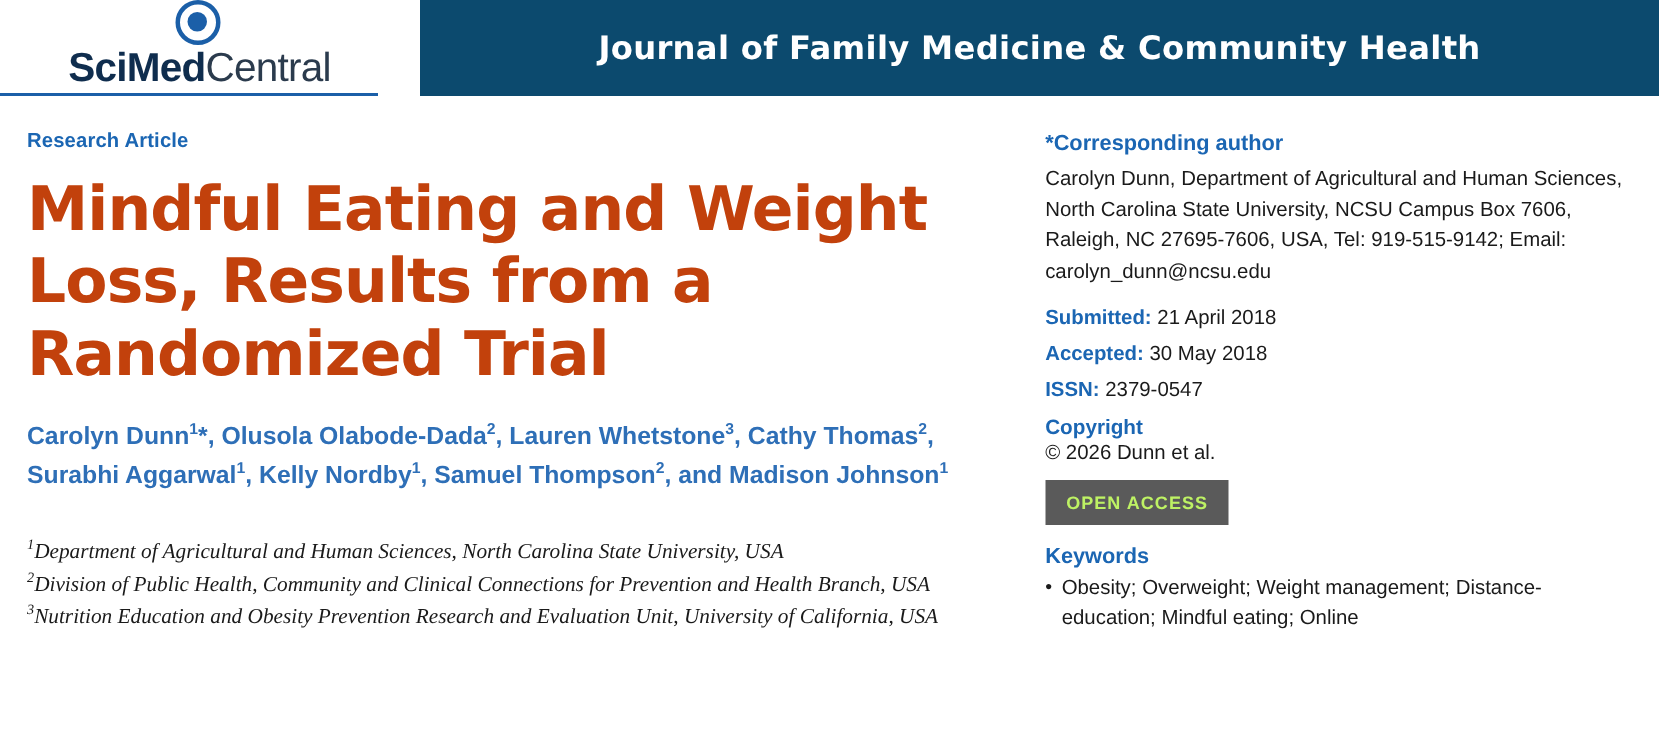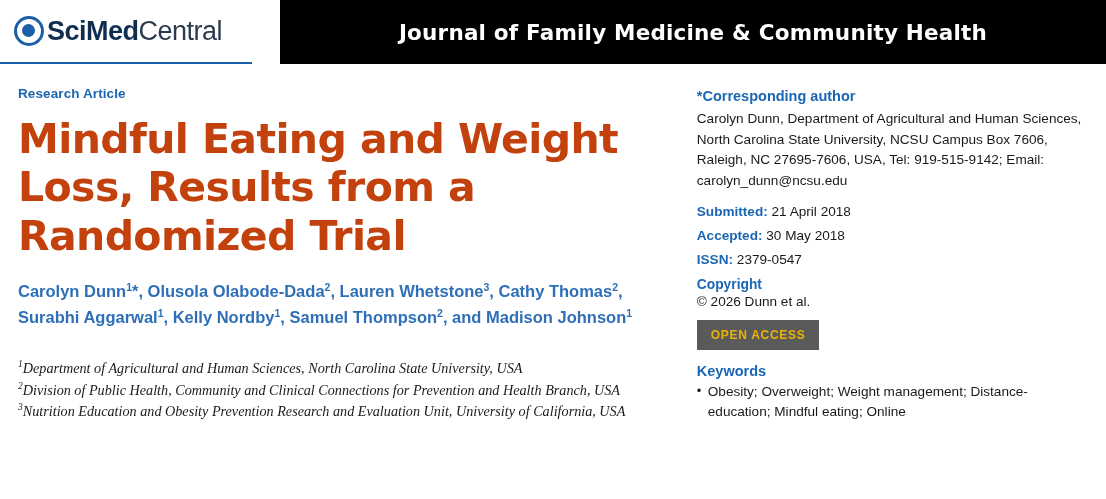--- a/index.html
+++ b/index.html
@@ -22,20 +22,21 @@
     display: flex;
     align-items: stretch;
   }
   .logo-zone {
     width: 252px;
     display: flex;
     align-items: center;
     padding-left: 14px;
     box-sizing: border-box;
     border-bottom: 2px solid #1b5fa8;
+    flex-direction: column;
   }
   .logo-mark {
     width: 30px;
     height: 30px;
     border-radius: 50%;
     border: 3.5px solid #1b5fa8;
     position: relative;
     flex: 0 0 auto;
     margin-right: 3px;
     box-sizing: border-box;
@@ -56,21 +57,21 @@
     color: #0f2d4e;
     font-weight: bold;
     white-space: nowrap;
   }
   .logo-text .light {
     font-weight: normal;
     color: #2b3b4d;
   }
   .journal-band {
     flex: 1;
-    background: #000000;
+    background: #0c4a6e;
     color: #ffffff;
     display: flex;
     align-items: center;
     justify-content: center;
     font-size: 21.5px;
     font-weight: bold;
     letter-spacing: 0.2px;
     font-family: "DejaVu Sans", sans-serif;
     margin-left: 28px;
   }
@@ -170,21 +171,21 @@
     margin-bottom: 2px;
   }
   .copyright-body {
     font-size: 13.6px;
     color: #1a1a1a;
     margin-bottom: 11px;
   }
   .oa-badge {
     display: inline-block;
     background: #5a5a5a;
-    color: #eab308;
+    color: #bef264;
     font-size: 12px;
     font-weight: bold;
     letter-spacing: 0.7px;
     padding: 8px 14px;
     margin-bottom: 13px;
   }
   .kw-head {
     color: #1b66b3;
     font-weight: bold;
     font-size: 14.5px;

